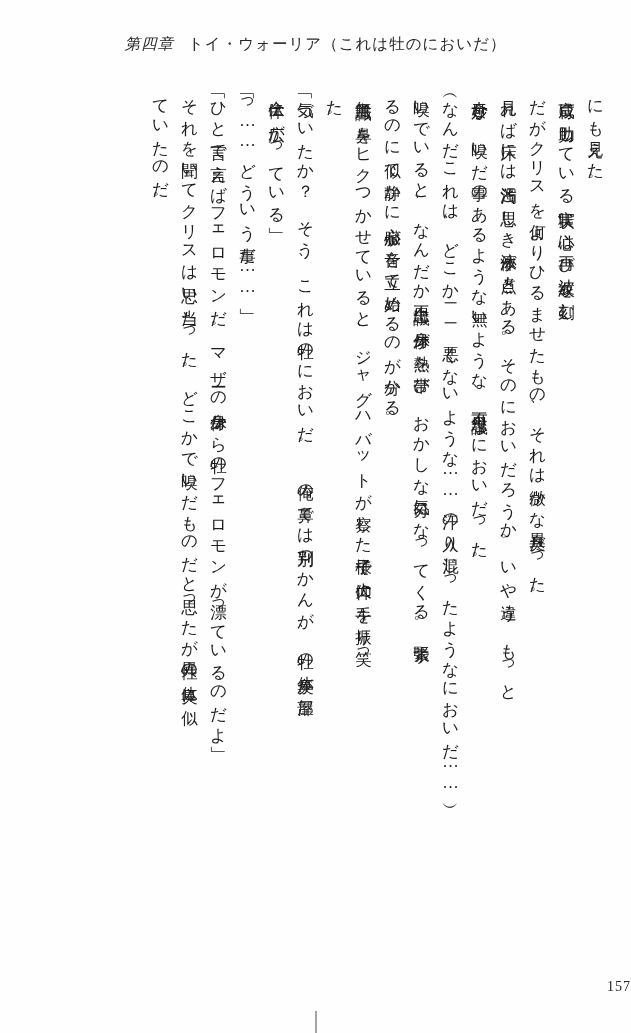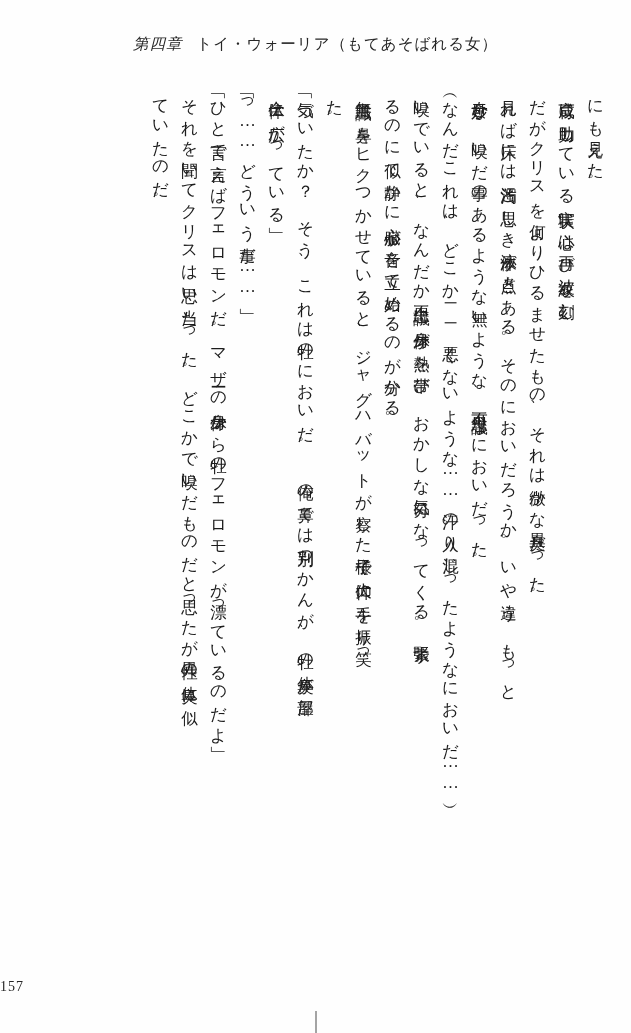--- a/index.html
+++ b/index.html
@@ -67,42 +67,42 @@
     white-space: pre;
     overflow: visible;
   }
 
   
   .folio {
     position: absolute;
     bottom: 38px;
     left: 0;
     right: 0;
-    text-align: left;
+    text-align: right;
     font-size: 14px;
     color: #242424;
     letter-spacing: 1px;
   }
   .folio-rule {
     position: absolute;
     bottom: 0px;
     left: 50%;
     transform: translateX(-50%);
     width: 1px;
     height: 22px;
     background: #4a4a4a;
   }
 </style>
 </head>
 <body>
 
 <div class="page">
 
   <div class="header">
-    <span class="chapno">第四章</span><span>トイ・ウォーリア（もてあそばれる女）</span>
+    <span class="chapno">第四章</span><span>トイ・ウォーリア（これは牡のにおいだ）</span>
   </div>
 
   <div class="body-area">
     <div class="vline">にも見えた。</div>
     <div class="vline">育成に助力している実状に心は再び波紋を刻む。</div>
     <div class="vline">だがクリスを何よりひるませたもの、それは微かな異臭だった。</div>
     <div class="vline">見れば床には汚濁と思しき液体が点々とある。そのにおいだろうか。いや違う。もっと</div>
     <div class="vline">奇妙な、嗅いだ事のあるような無いような、不可思議なにおいだった。</div>
     <div class="vline">（なんだこれは、どこか──悪くないような……汗の入り混じったようなにおいだ……）</div>
     <div class="vline">嗅いでいると、なんだか不思議に身体が熱を帯び、おかしな気分になってくる。緊張す</div>

